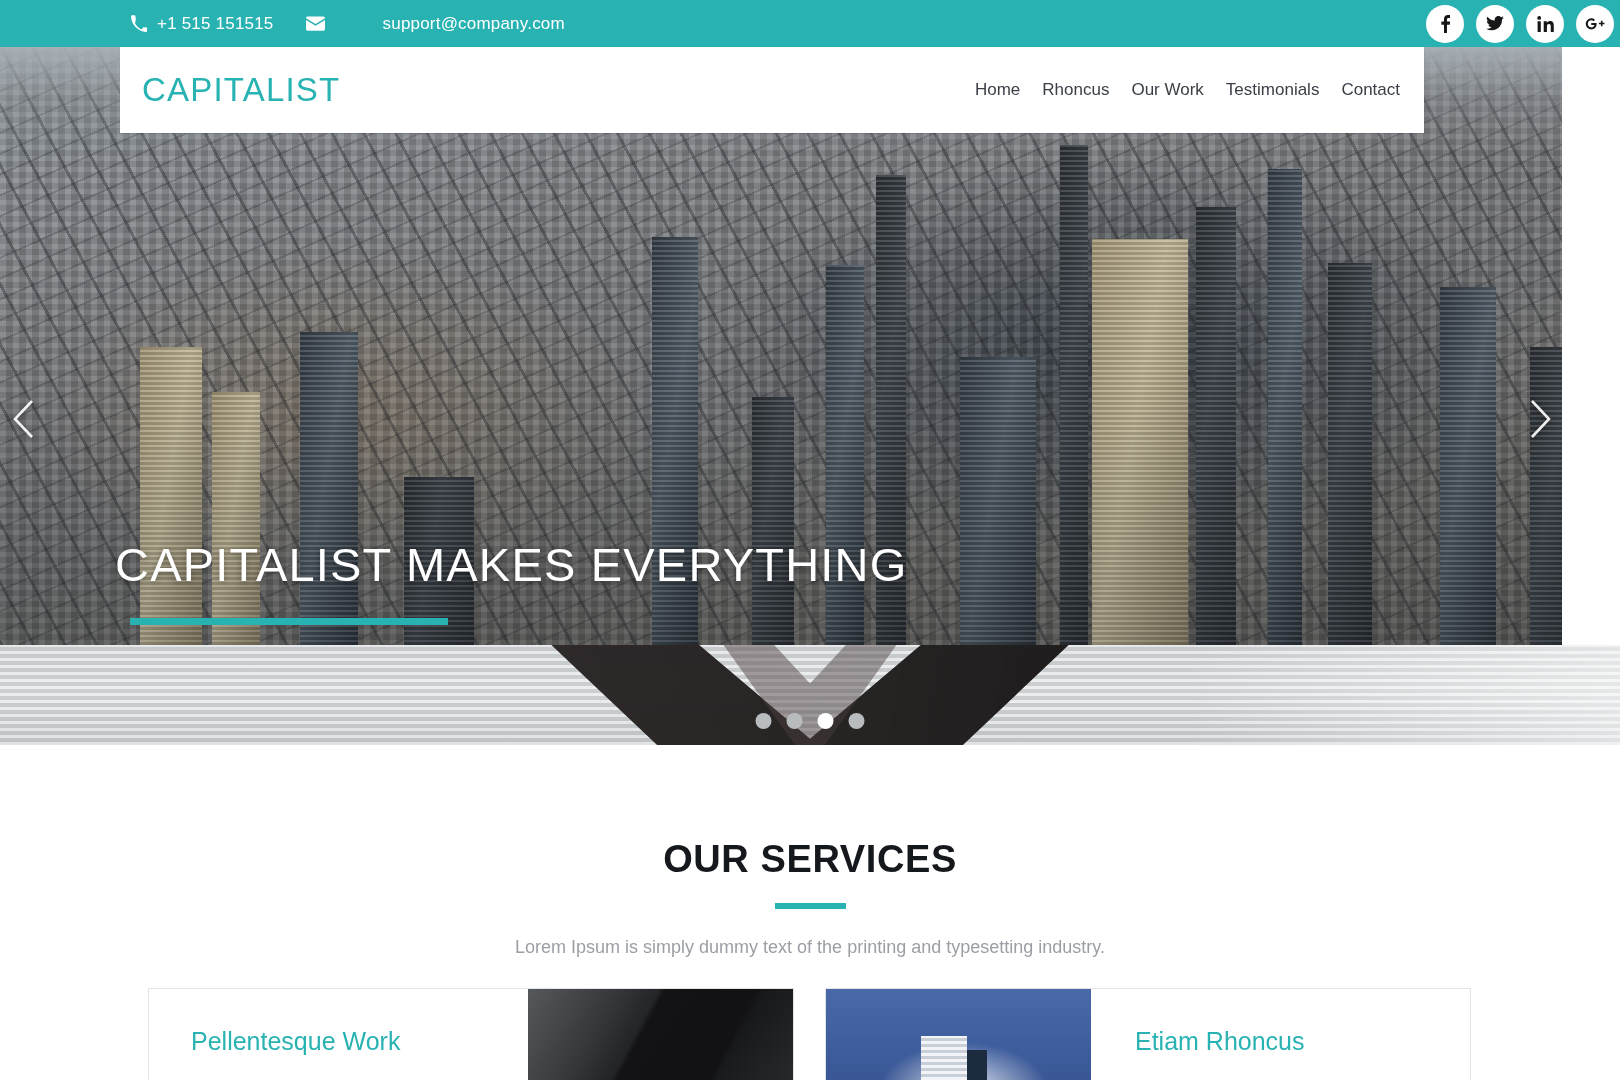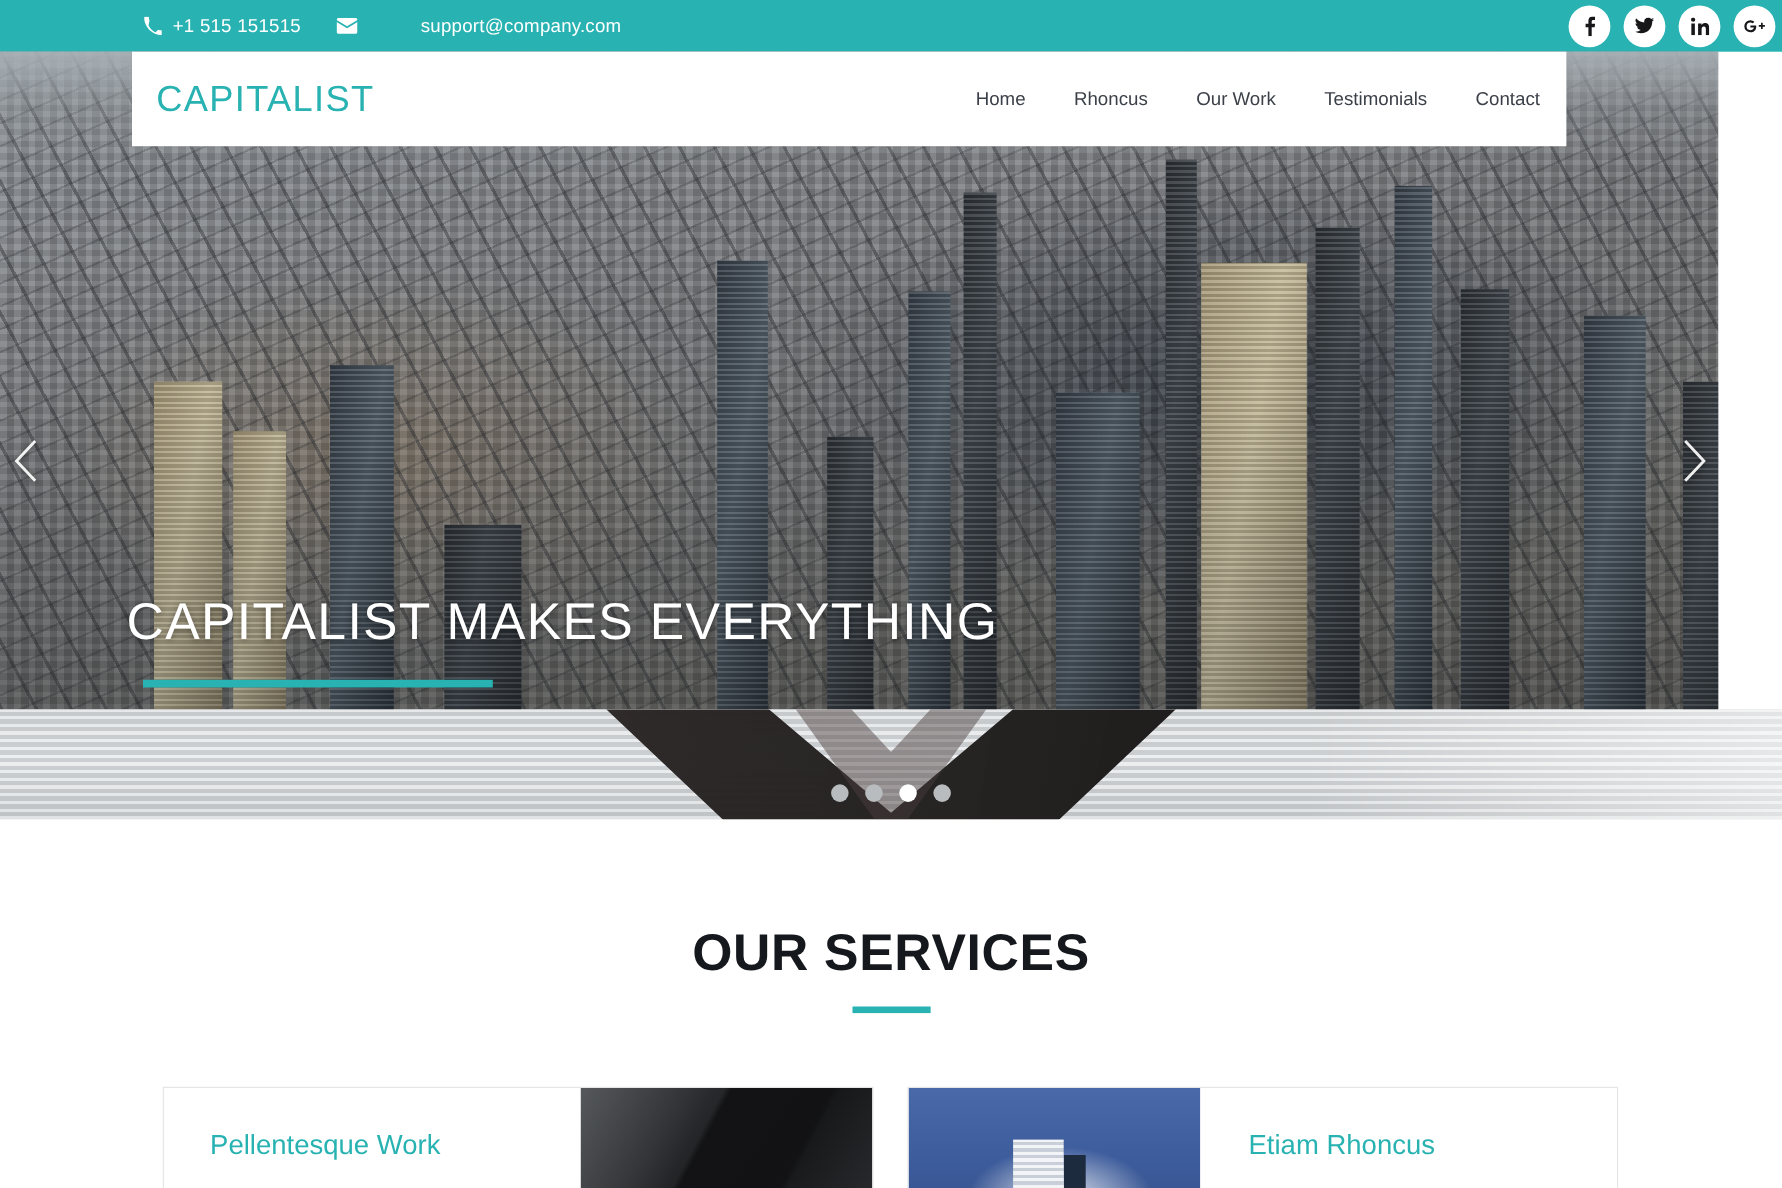--- a/index.html
+++ b/index.html
@@ -150,35 +150,35 @@
   }
   .brand {
     margin-left: 22px;
     color: #29b2b2;
     font-size: 33px;
     font-weight: 400;
     letter-spacing: 1.2px;
   }
   .nav-menu {
     margin-left: auto; margin-right: 24px;
-    display: flex; align-items: center; gap: 44px;
+    display: flex; align-items: center; gap: 22px;
   }
   .nav-link {
     color: #3b4048;
     font-size: 17px;
     text-decoration: none;
     white-space: nowrap;
   }
 
   
   .services { position: absolute; top: 745px; left: 0; width: 1620px; height: 335px; background: #ffffff; }
   .svc-title {
     margin-top: 93px;
     text-align: center;
-    font-size: 47px;
+    font-size: 38px;
     font-weight: bold;
     color: #15181c;
     letter-spacing: .6px;
   }
   .svc-rule { margin: 22px auto 0; width: 71px; height: 6px; background: #29b2b2; }
   .svc-sub {
     margin-top: 28px; text-align: center;
     font-size: 18px; color: #9b9fa4;
   }
 
@@ -329,20 +329,21 @@
       <a class="nav-link">Rhoncus</a>
       <a class="nav-link">Our Work</a>
       <a class="nav-link">Testimonials</a>
       <a class="nav-link">Contact</a>
     </div>
   </div>
 
   <div class="services">
     <div class="svc-title">OUR SERVICES</div>
     <div class="svc-rule"></div>
+    <div class="svc-sub">Lorem Ipsum is simply dummy text of the printing and typesetting industry.</div>
 
     <div class="cards">
       <div class="card">
         <div class="card-body">
           <div class="card-title">Pellentesque Work</div>
         </div>
         <div class="card-thumb thumb-dark"></div>
       </div>
 
       <div class="card reverse">

